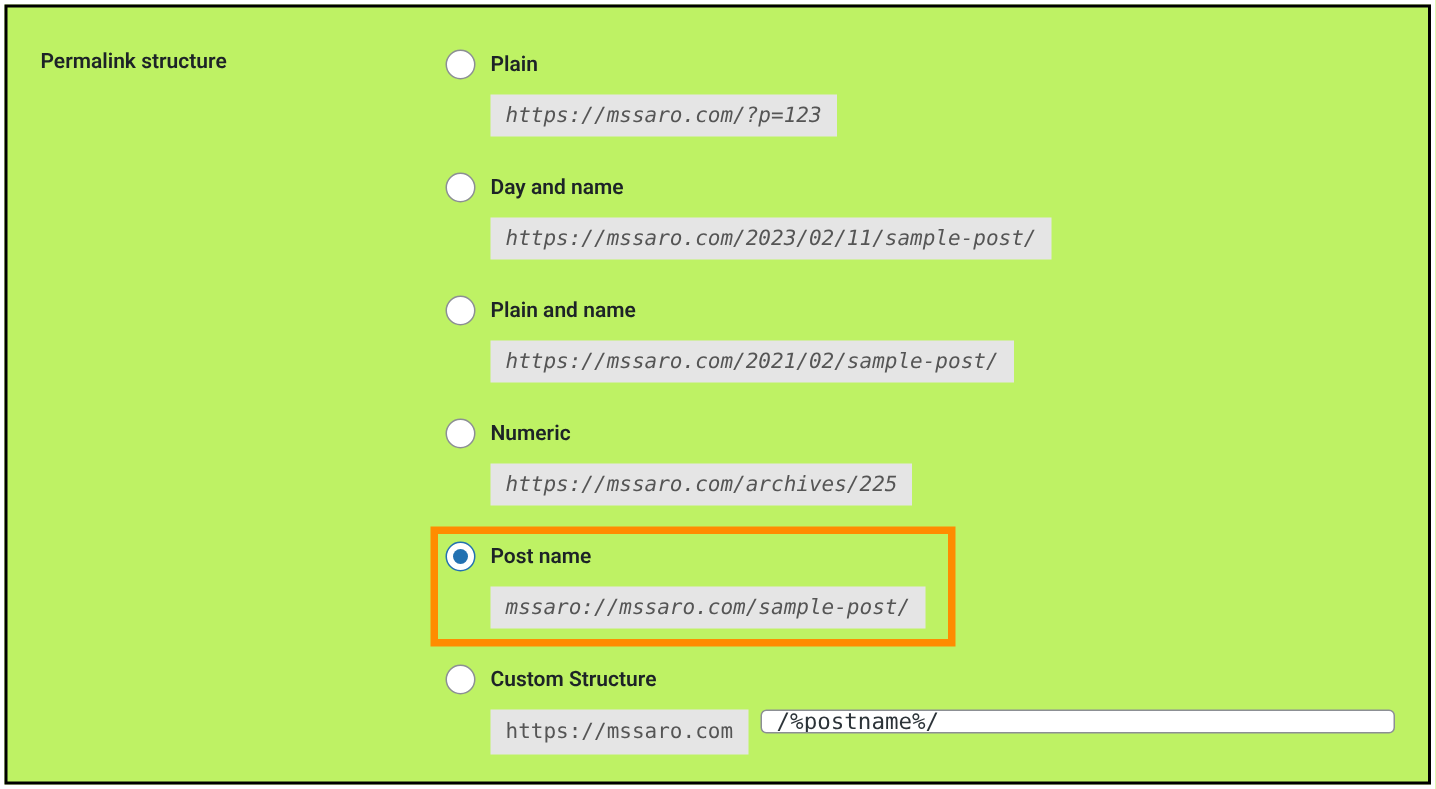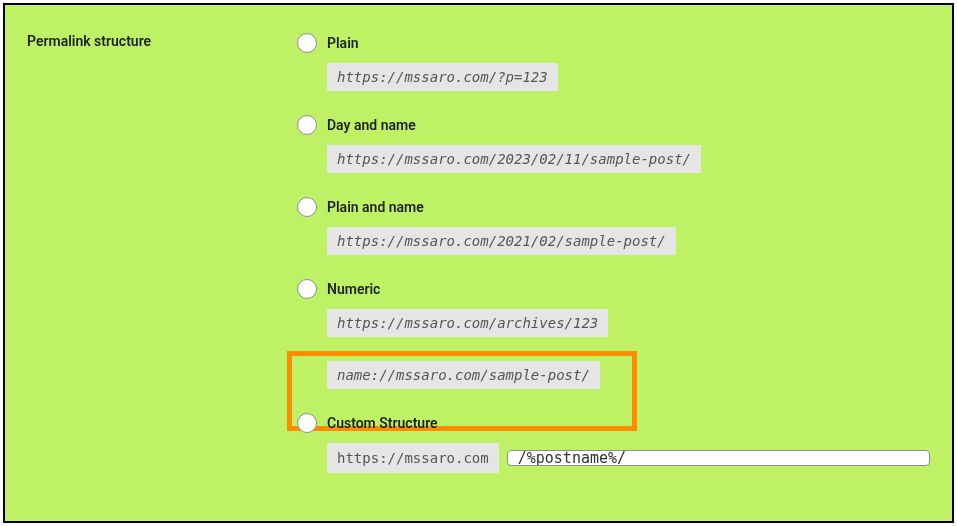--- a/index.html
+++ b/index.html
@@ -35,21 +35,21 @@
     .example {
       background: #e5e5e5;
       font-family: Consolas, Monaco, monospace;
       font-size: 14px;
       color: #555;
       padding: 6px 10px;
       margin-left: 30px;
       display: inline-block;
       font-style: italic;
     }
-    .custom-row { display: flex; align-items: center; gap: 8px; margin-left: 30px; }
+    .custom-row { display: flex; gap: 8px; margin-left: 30px; }
     .custom-prefix {
       background: #e5e5e5;
       font-family: Consolas, Monaco, monospace;
       font-size: 14px;
       color: #555;
       padding: 7px 10px;
     }
     .custom-input {
       flex: 1;
       border: 1px solid #8c8f94;
@@ -101,26 +101,32 @@
         <span class="option-label">Plain and name</span>
       </div>
       <code class="example">https://mssaro.com/2021/02/sample-post/</code>
     </div>
 
     <div class="option">
       <div class="option-header">
         <span class="radio"></span>
         <span class="option-label">Numeric</span>
       </div>
-      <code class="example">https://mssaro.com/archives/123</code>
+      <code class="example">https://mssaro.com/archives/225</code>
     </div>
 
     <div class="option">
       <div class="highlight"></div>
-      <code class="example">name://mssaro.com/sample-post/</code>
+      <div class="option-header">
+        <span class="radio checked">
+            <span class="radio-dot"></span>
+          </span>
+        <span class="option-label">Post name</span>
+      </div>
+      <code class="example">mssaro://mssaro.com/sample-post/</code>
     </div>
 
     <div class="option">
       <div class="option-header">
         <span class="radio"></span>
         <span class="option-label">Custom Structure</span>
       </div>
       <div class="custom-row">
         <code class="custom-prefix">https://mssaro.com</code>
         <input class="custom-input" value="/%postname%/" style="">

